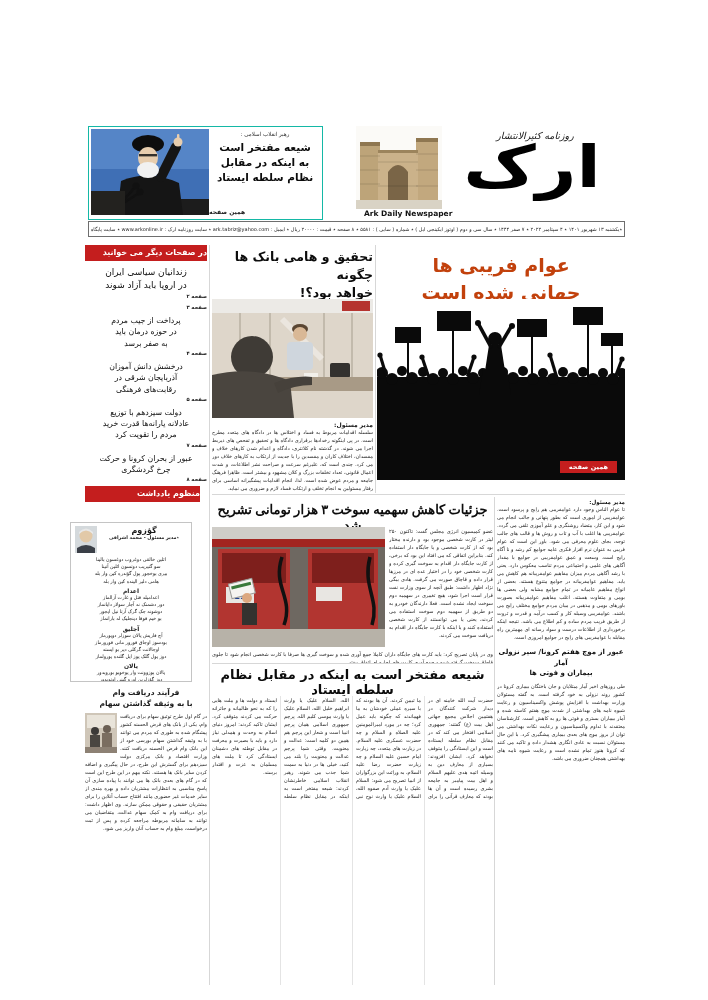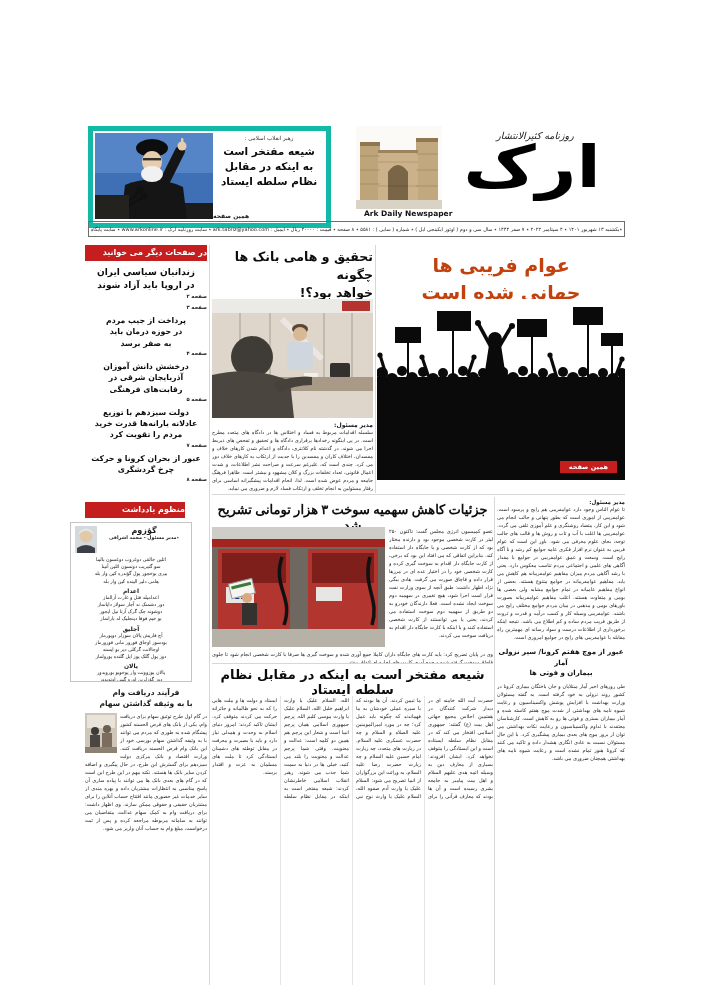--- a/index.html
+++ b/index.html
@@ -5,39 +5,39 @@
   html,body{margin:0;padding:0;background:#f7f7f6;}
   #paper{position:relative;width:708px;height:1000px;background:#ffffff;margin:0 auto;
          font-family:"DejaVu Sans",sans-serif;direction:rtl;overflow:hidden;color:#1a1a1a;}
   .abs{position:absolute;}
   .pre{white-space:pre-line;}
   .just{text-align:justify;text-justify:inter-word;}
   .divider-v{position:absolute;width:1px;background:#d7d7d7;}
   .divider-h{position:absolute;height:1px;background:#d7d7d7;}
 
   
-  .leader-box{left:88px;top:126px;width:233px;height:92px;border:5px solid #14b8a6;background:#fff;}
+  .leader-box{left:88px;top:126px;width:233px;height:92px;border:1px solid #14b8a6;background:#fff;}
   .leader-kicker{position:absolute;right:4px;top:4px;width:106px;font-size:5.5px;text-align:center;color:#333;}
   .leader-headline{position:absolute;right:2px;top:13px;width:110px;font-size:10.5px;font-weight:bold;
                    line-height:1.45;text-align:center;color:#0c0c0c;}
   .leader-pageref{position:absolute;left:120px;bottom:4px;font-size:6px;font-weight:bold;}
   .tagline{left:445px;top:130px;width:180px;text-align:center;font-size:9.5px;font-style:italic;color:#111;}
   .ark-logo{left:438px;top:136px;width:188px;text-align:center;font-size:58px;font-weight:bold;color:#000;
             transform:scaleX(1.22);transform-origin:50% 50%;line-height:1.1;}
   .ark-en{left:364px;top:209px;font-size:7.5px;font-weight:bold;color:#111;direction:ltr;}
   .info-bar{left:88px;top:221px;width:535px;height:14px;border:1px solid #6e6e6e;
             font-size:5px;line-height:14px;text-align:center;color:#222;overflow:hidden;}
 
   
   .red-head{background:#c41e1e;color:#fff;font-weight:bold;text-align:right;}
 
   
   .teaser-col{left:85px;top:266px;width:122px;}
   .teaser-item{margin-bottom:5px;}
-  .teaser-item .ti{font-size:7.8px;font-weight:bold;text-align:center;line-height:1.45;color:#0c0c0c;}
+  .teaser-item .ti{font-size:7.8px;font-weight:normal;text-align:center;line-height:1.45;color:#0c0c0c;}
   .teaser-item:first-child .ti{font-size:9px;}
   .teaser-item .tp{font-size:5.2px;font-weight:bold;text-align:right;color:#222;margin-top:1px;}
 
   
   .bank-headline{left:212px;top:248px;width:161px;font-size:12.5px;font-weight:bold;line-height:1.45;
                  text-align:right;color:#0c0c0c;}
   .byline{font-size:6px;font-weight:bold;color:#111;}
   .small-body{font-size:5px;line-height:1.6;color:#222;}
 
   
@@ -294,21 +294,21 @@
     </g>
     <circle cx="35" cy="71" r="5" fill="#dca87f"></circle>
     <rect x="30" y="76" width="15" height="22" fill="#33322f"></rect>
   </svg>
   <div class="abs small-body just" style="left:389px;top:527px;width:104px;height:120px;overflow:hidden">عضو کمیسیون انرژی مجلس گفت: تاکنون ۲۵۰ لیتر در کارت شخصی موجود بود و دارنده مختار بود که از کارت شخصی و یا جایگاه دار استفاده کند. بنابراین اتفاقی که می افتاد این بود که برخی، از کارت جایگاه دار اقدام به سوخت گیری کرده و کارت شخصی خود را در اختیار عده ای در مرزها قرار داده و قاچاق صورت می گرفت. هادی بیگی نژاد اظهار داشت: طبق آنچه از سوی وزارت نفت قرار است اجرا شود، هیچ تغییری در سهمیه دوم سوخت ایجاد نشده است. فعلا دارندگان خودرو به دو طریق از سهمیه دوم سوخت استفاده می کردند، یعنی یا می توانستند از کارت شخصی استفاده کنند و یا اینکه با کارت جایگاه دار اقدام به دریافت سوخت می کردند.</div>
   <div class="abs small-body just" style="left:212px;top:650px;width:281px;height:13px;overflow:hidden">وی در پایان تصریح کرد: باید کارت های جایگاه داران کاملا جمع آوری شده و سوخت گیری ها صرفا با کارت شخصی انجام شود تا جلوی قاچاق سوخت گرفته شده و جمع آوری کارت های اجاره ای اتفاق بیفتد.</div>
 
   <div class="abs shia-headline">شیعه مفتخر است به اینکه در مقابل نظام سلطه ایستاد</div>
   <div class="abs shia-body small-body just">حضرت آیت الله خامنه ای در دیدار شرکت کنندگان در هفتمین اجلاس مجمع جهانی اهل بیت (ع) گفتند: جمهوری اسلامی افتخار می کند که در مقابل نظام سلطه ایستاده است و این ایستادگی را متوقف نخواهد کرد. ایشان افزودند: بسیاری از معارف دین به وسیله ائمه هدی علیهم السلام و اهل بیت پیامبر به جامعه بشری رسیده است و آن ها بودند که معارف قرآنی را برای ما تبیین کردند. آن ها بودند که با سیره عملی خودشان به ما فهماندند که چگونه باید عمل کرد؛ چه در مورد امیرالمومنین علیه الصلاه و السلام و چه حضرت عسکری علیه السلام. در زیارت های متعدد، چه زیارت امام حسین علیه السلام و چه زیارت حضرت رضا علیه السلام، به وراثت این بزرگواران از انبیا تصریح می شود: السلام علیک یا وارث آدم صفوه الله، السلام علیک یا وارث نوح نبی الله، السلام علیک یا وارث ابراهیم خلیل الله، السلام علیک یا وارث موسی کلیم الله. پرچم جمهوری اسلامی همان پرچم انبیا است و شعار این پرچم هم همین دو کلمه است: عدالت و معنویت. وقتی شما پرچم عدالت و معنویت را بلند می کنید، خیلی ها در دنیا به سمت شما جذب می شوند. رهبر انقلاب اسلامی خاطرنشان کردند: شیعه مفتخر است به اینکه در مقابل نظام سلطه ایستاد و دولت ها و ملت هایی را که به نحو ظالمانه و جائرانه حرکت می کردند متوقف کرد. ایشان تاکید کردند: امروز دنیای اسلام به وحدت و همدلی نیاز دارد و باید با بصیرت و معرفت در مقابل توطئه های دشمنان ایستادگی کرد تا ملت های مسلمان به عزت و اقتدار برسند.</div>
 
-  <div class="abs red-head" style="left:85px;top:502px;width:100px;height:16px;font-size:8px;line-height:16px">منظوم یادداشت</div>
+  <div class="abs red-head" style="left:85px;top:486px;width:115px;height:16px;font-size:8px;line-height:16px">منظوم یادداشت</div>
   <div class="abs poem-box">
     <div style="position:relative;min-height:30px">
       <svg style="position:absolute;left:2px;top:0" width="22" height="27" viewBox="0 0 22 27">
         <rect width="22" height="27" fill="#d4d9dc"></rect>
         <circle cx="11" cy="10" r="6.5" fill="#e2c9a8"></circle>
         <path d="M4,8 Q11,1 18,8 L18,6 Q11,-1 4,6 Z" fill="#e8e8e8"></path>
         <path d="M2,27 L2,22 Q11,16 20,22 L20,27 Z" fill="#3a3f47"></path>
       </svg>
       <div style="margin-left:26px">
         <div class="poem-title">گؤزوم</div>

